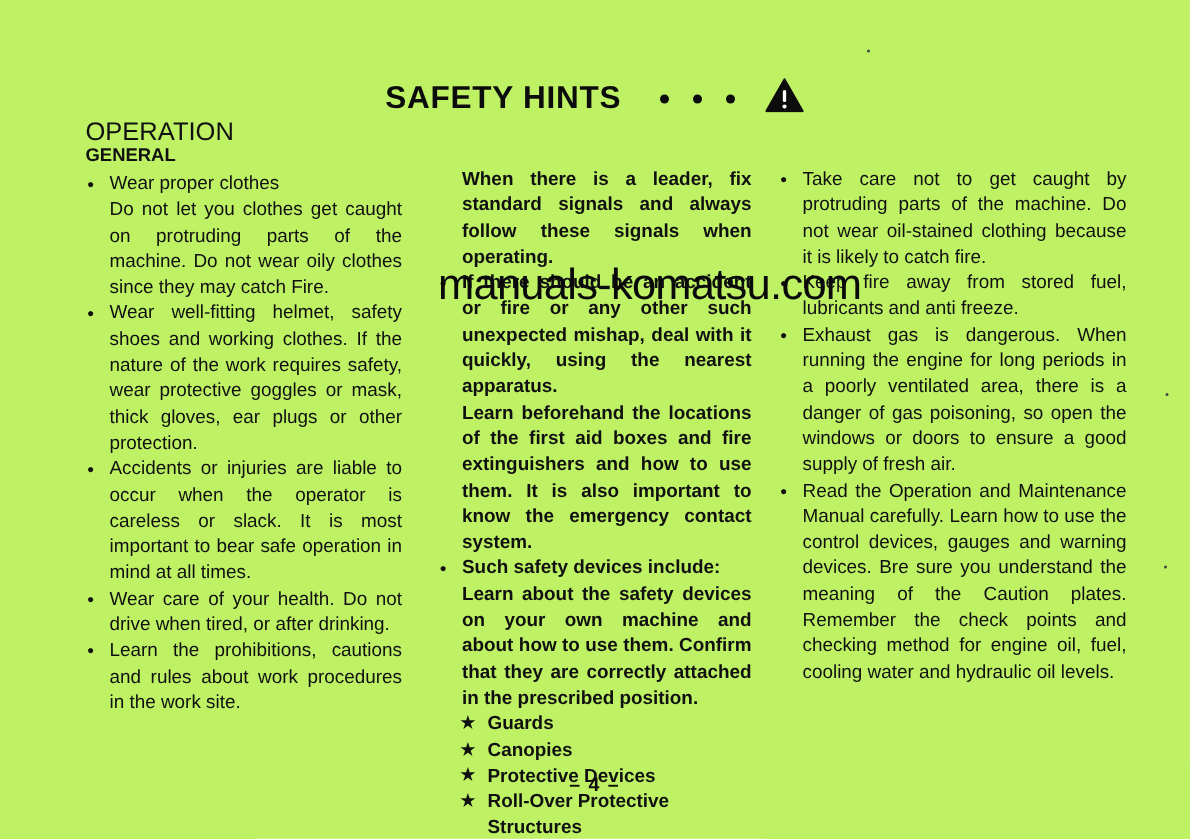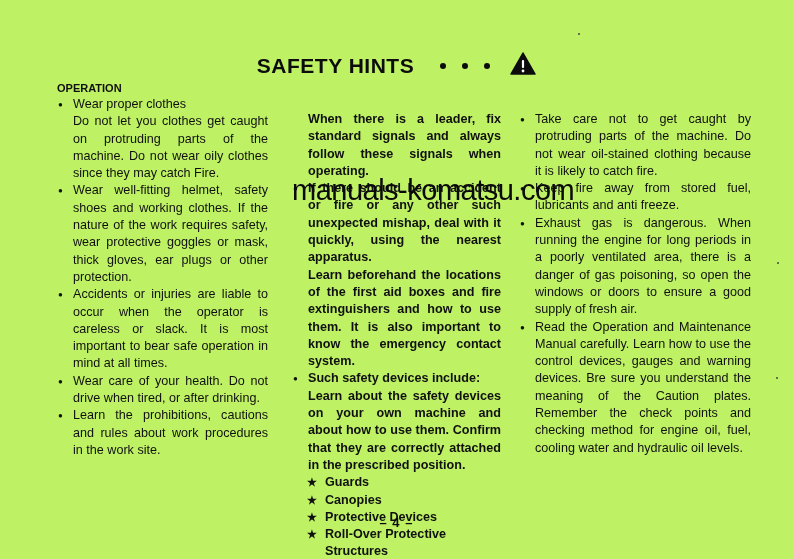--- a/index.html
+++ b/index.html
@@ -38,21 +38,21 @@
     font-size: 12.6px; line-height: 17.3px;
     text-align: justify;
     color: #101010;
   }
   #col-left   { left: 57px;  top: 80px;  width: 211px; }
   #col-middle { left: 292px; top: 111px; width: 209px; font-weight: bold; }
   #col-right  { left: 519px; top: 111px; width: 232px; }
 
   .block { position: relative; }
   .block p { margin: 0; }
-  .block.heading    { font-weight: 700; font-size: 11px; line-height: 16px; text-align: left; }
+  .block.heading    { font-weight: 400; font-size: 17px; line-height: 16px; text-align: left; }
   .block.subheading { font-weight: 700; font-size: 12.3px; line-height: 15px; margin-bottom: 3px; text-align: left; }
   .block.plain  { padding-left: 16px; }
   .block.bullet { padding-left: 16px; }
   .block.star   { padding-left: 33px; text-align: left; }
   .marker {
     position: absolute; top: 0; text-align: left;
     line-height: 17.3px;
   }
   .bullet > .marker { left: 1px; font-size: 8px; }
   .star   > .marker { left: 15px; font-size: 11px; }
@@ -91,20 +91,23 @@
         <path d="M13 1 L25 22 L1 22 Z" fill="#0c0c0c" stroke="#0c0c0c" stroke-width="1.5" stroke-linejoin="round"></path>
         <rect x="11.9" y="8" width="2.2" height="8" rx="1" fill="#ffffff"></rect>
         <circle cx="13" cy="19" r="1.4" fill="#ffffff"></circle>
       </svg>
     </span>
   </div>
 
   <div class="column" id="col-left">
       <div class="block heading">
         <p>OPERATION</p>
+      </div>
+      <div class="block subheading">
+        <p>GENERAL</p>
       </div>
       <div class="block bullet">
         <span class="marker">●</span>
         <p>Wear proper clothes</p>
         <p>Do not let you clothes get caught on protruding parts of the machine. Do not wear oily clothes since they may catch Fire.</p>
       </div>
       <div class="block bullet">
         <span class="marker">●</span>
         <p>Wear well-fitting helmet, safety shoes and working clothes. If the nature of the work requires safety, wear protective goggles or mask, thick gloves, ear plugs or other protection.</p>
       </div>

